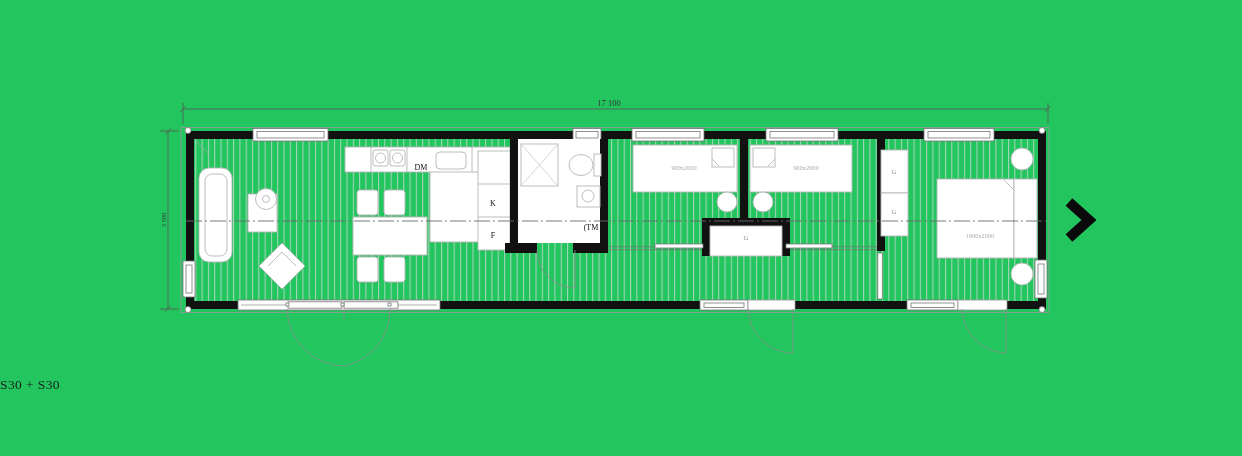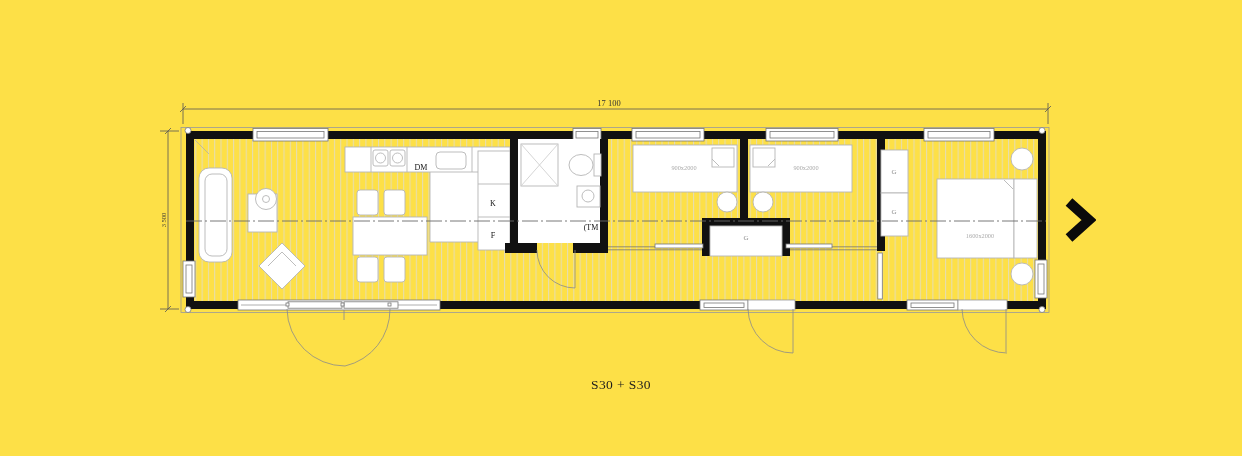--- a/index.html
+++ b/index.html
@@ -1,19 +1,19 @@
 <!DOCTYPE html>
 <html><head>
 <meta charset="utf-8">
 <style>
   html,body{margin:0;padding:0;background:#ffffff;}
-  .canvas{position:relative;width:1242px;height:456px;background:#fde047;overflow:hidden;
+  .canvas{position:relative;width:1242px;height:456px;background:#22c55e;overflow:hidden;
           font-family:"Liberation Serif","DejaVu Serif",serif;}
   svg text{font-family:"Liberation Serif","DejaVu Serif",serif;}
-  .caption{position:absolute;left:0;top:377px;width:1242px;text-align:center;
+  .caption{position:absolute;left:0;top:377px;width:1242px;
            font-size:13.5px;color:#1c1c1c;letter-spacing:0.4px;}
   .next-btn{position:absolute;left:1061px;top:196px;width:38px;height:48px;border:none;
             background:transparent;padding:0;cursor:pointer;display:flex;align-items:center;justify-content:center;}
 </style>
 </head>
 <body>
 
 <div class="canvas">
 
   <svg width="1242" height="456" viewBox="0 0 1242 456" style="position:absolute;left:0;top:0;">

